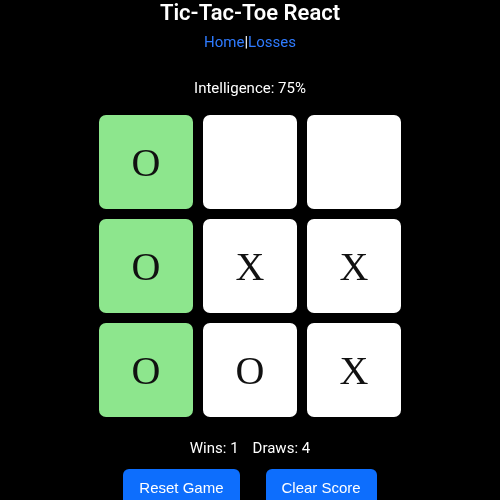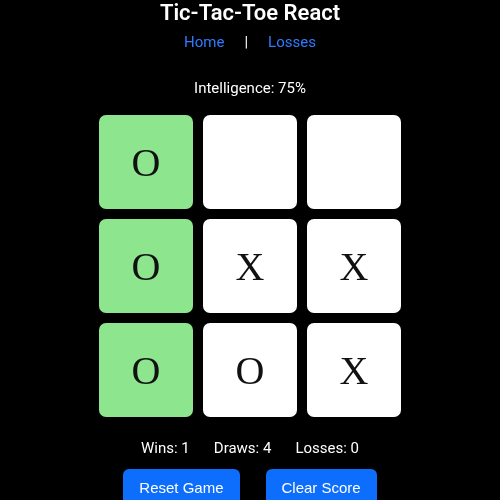--- a/index.html
+++ b/index.html
@@ -15,21 +15,20 @@
     align-items: center;
   }
   .title {
     font-size: 22px;
     font-weight: 600;
     text-align: center;
   }
   .nav {
     display: flex;
     align-items: center;
-    gap: 20px;
     margin-top: 8px;
     font-size: 15px;
   }
   .nav a {
     color: #2f7bff;
     text-decoration: none;
     cursor: pointer;
   }
   .nav .sep {
     color: #fff;
@@ -56,21 +55,21 @@
     font-size: 40px;
     color: #111;
     cursor: pointer;
     user-select: none;
   }
   .cell.win {
     background: #8de68d;
   }
   .stats {
     display: flex;
-    gap: 24px;
+    gap: 14px;
     margin-top: 22px;
     font-size: 15px;
   }
   .buttons {
     display: flex;
     gap: 26px;
     margin-top: 12px;
   }
   .btn {
     background: #0d6efd;
@@ -103,19 +102,18 @@
   <div class="cell">X</div>
   <div class="cell">X</div>
   <div class="cell win">O</div>
   <div class="cell">O</div>
   <div class="cell">X</div>
 </div>
 
 <div class="stats">
   <span>Wins: 1</span>
   <span>Draws: 4</span>
-  <span>Losses: 0</span>
 </div>
 
 <div class="buttons">
   <button class="btn">Reset Game</button>
   <button class="btn">Clear Score</button>
 </div>
 
 </body></html>

